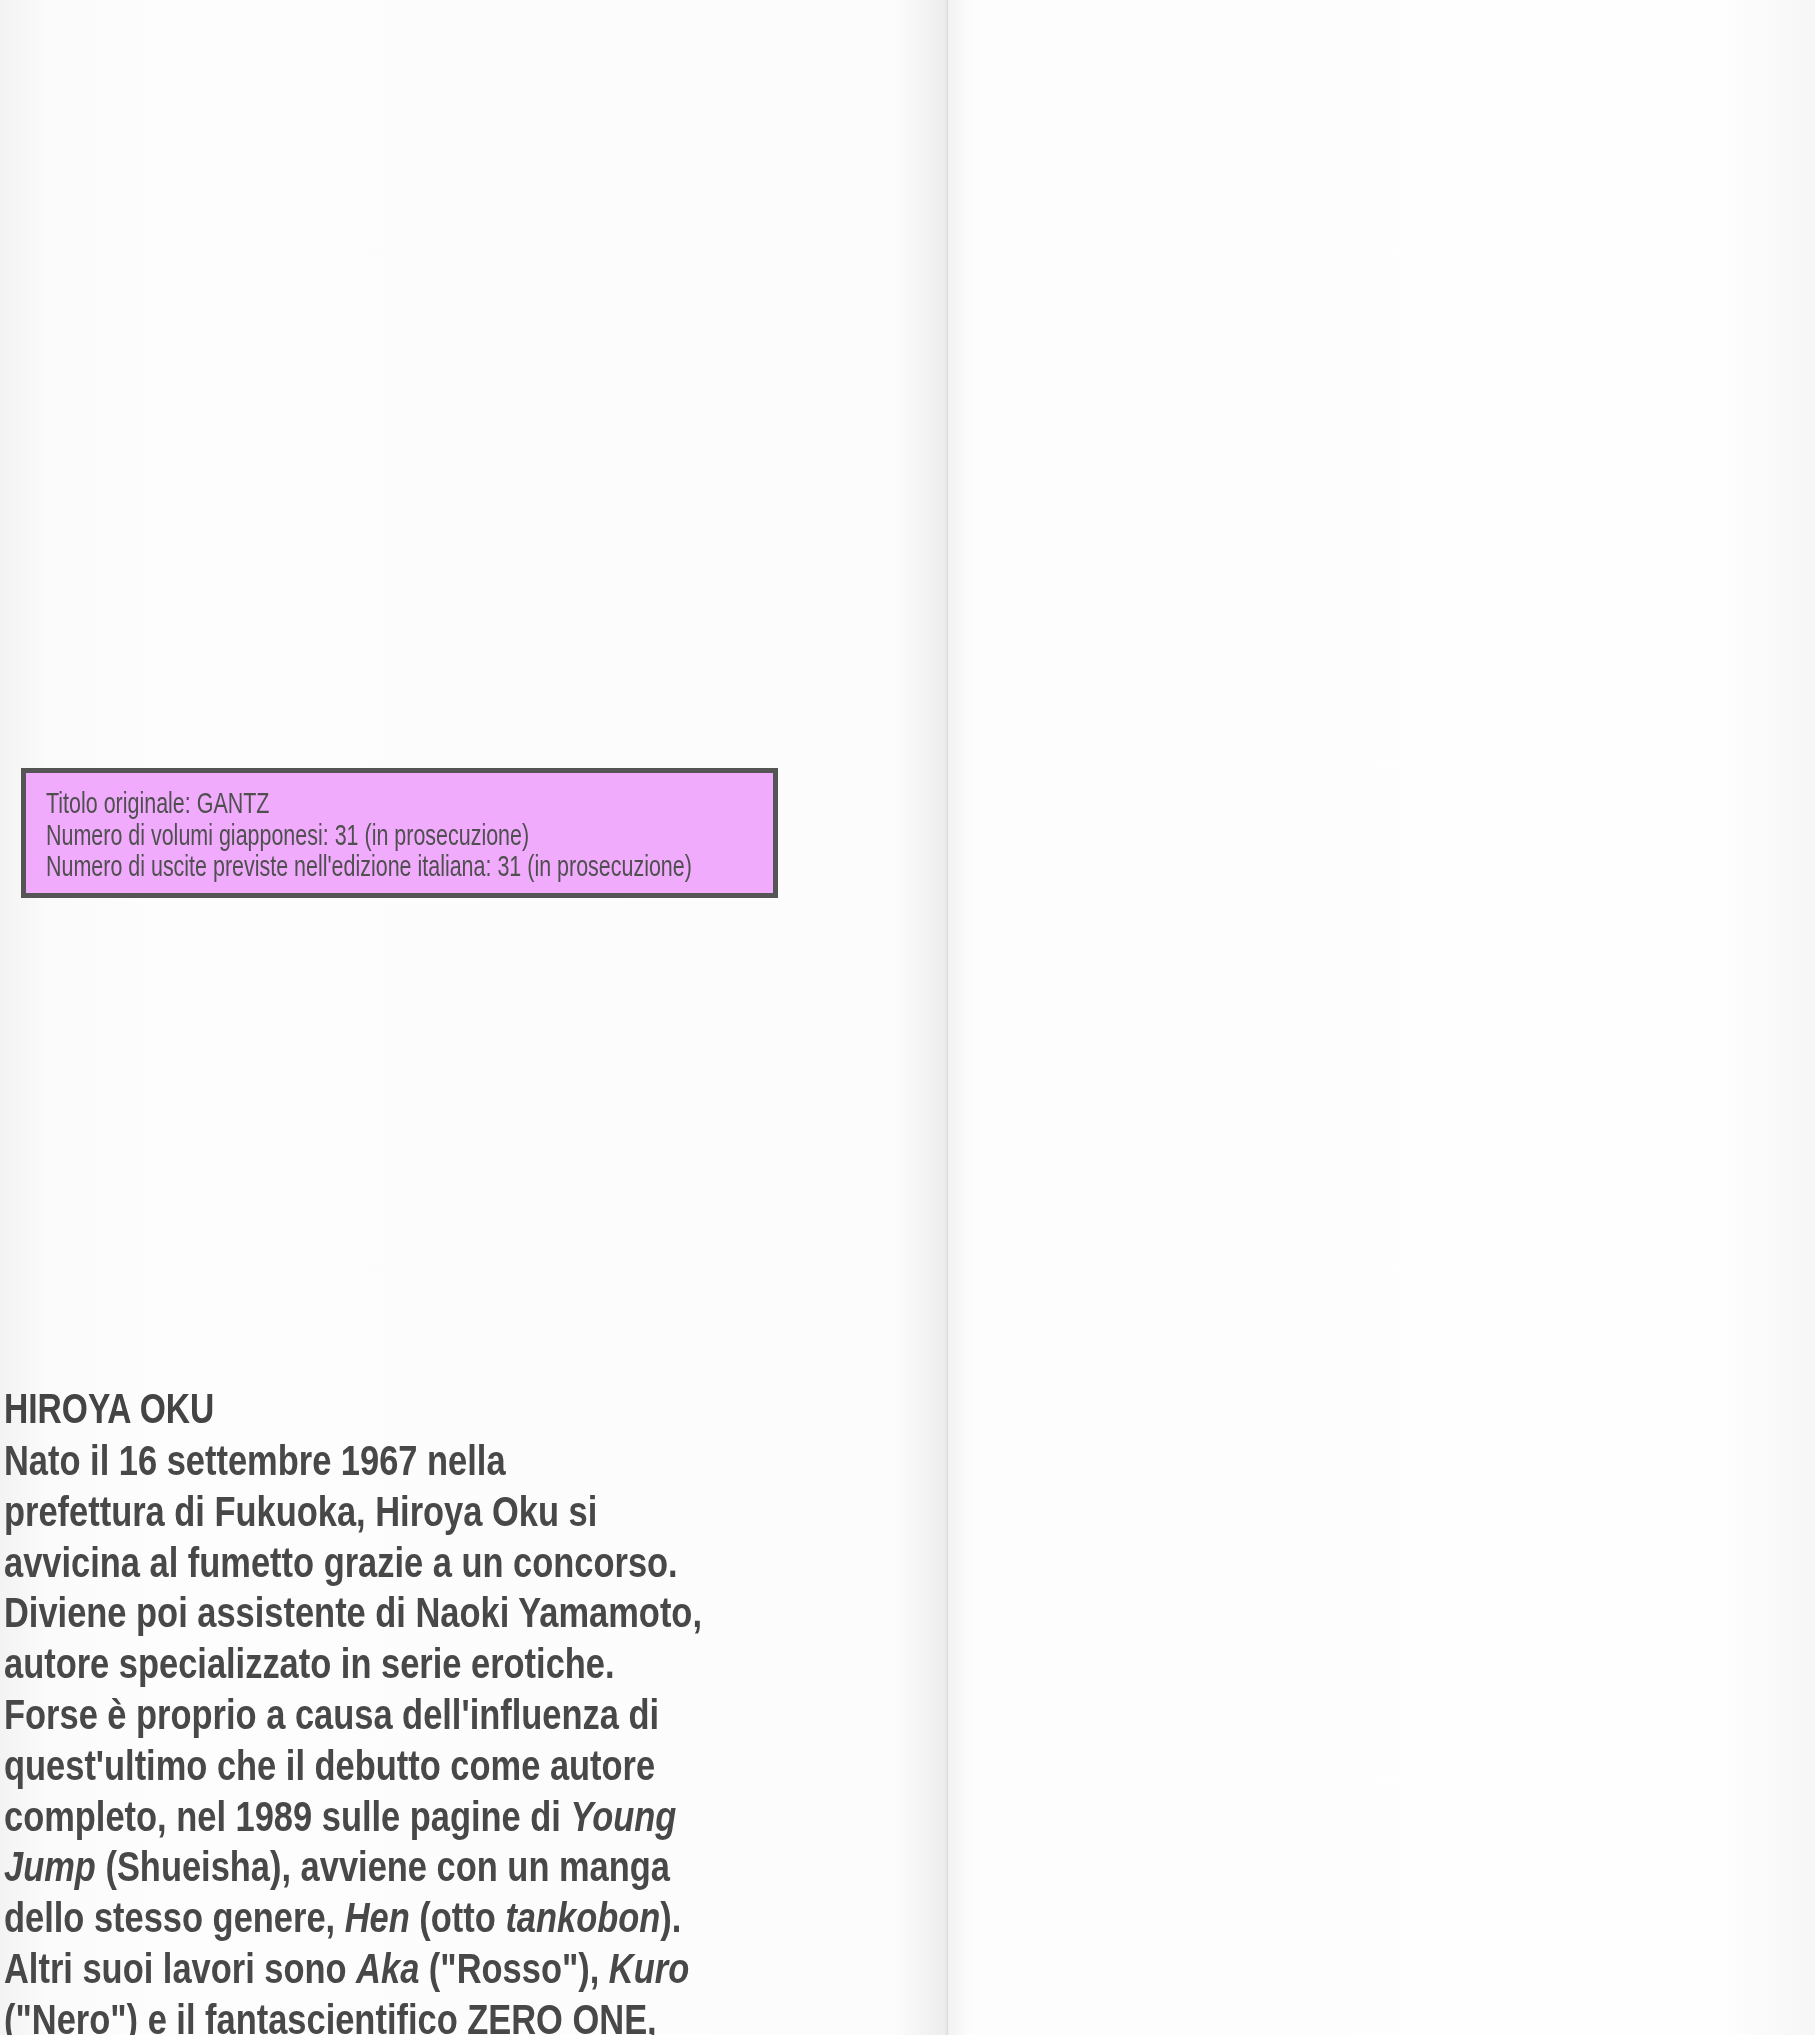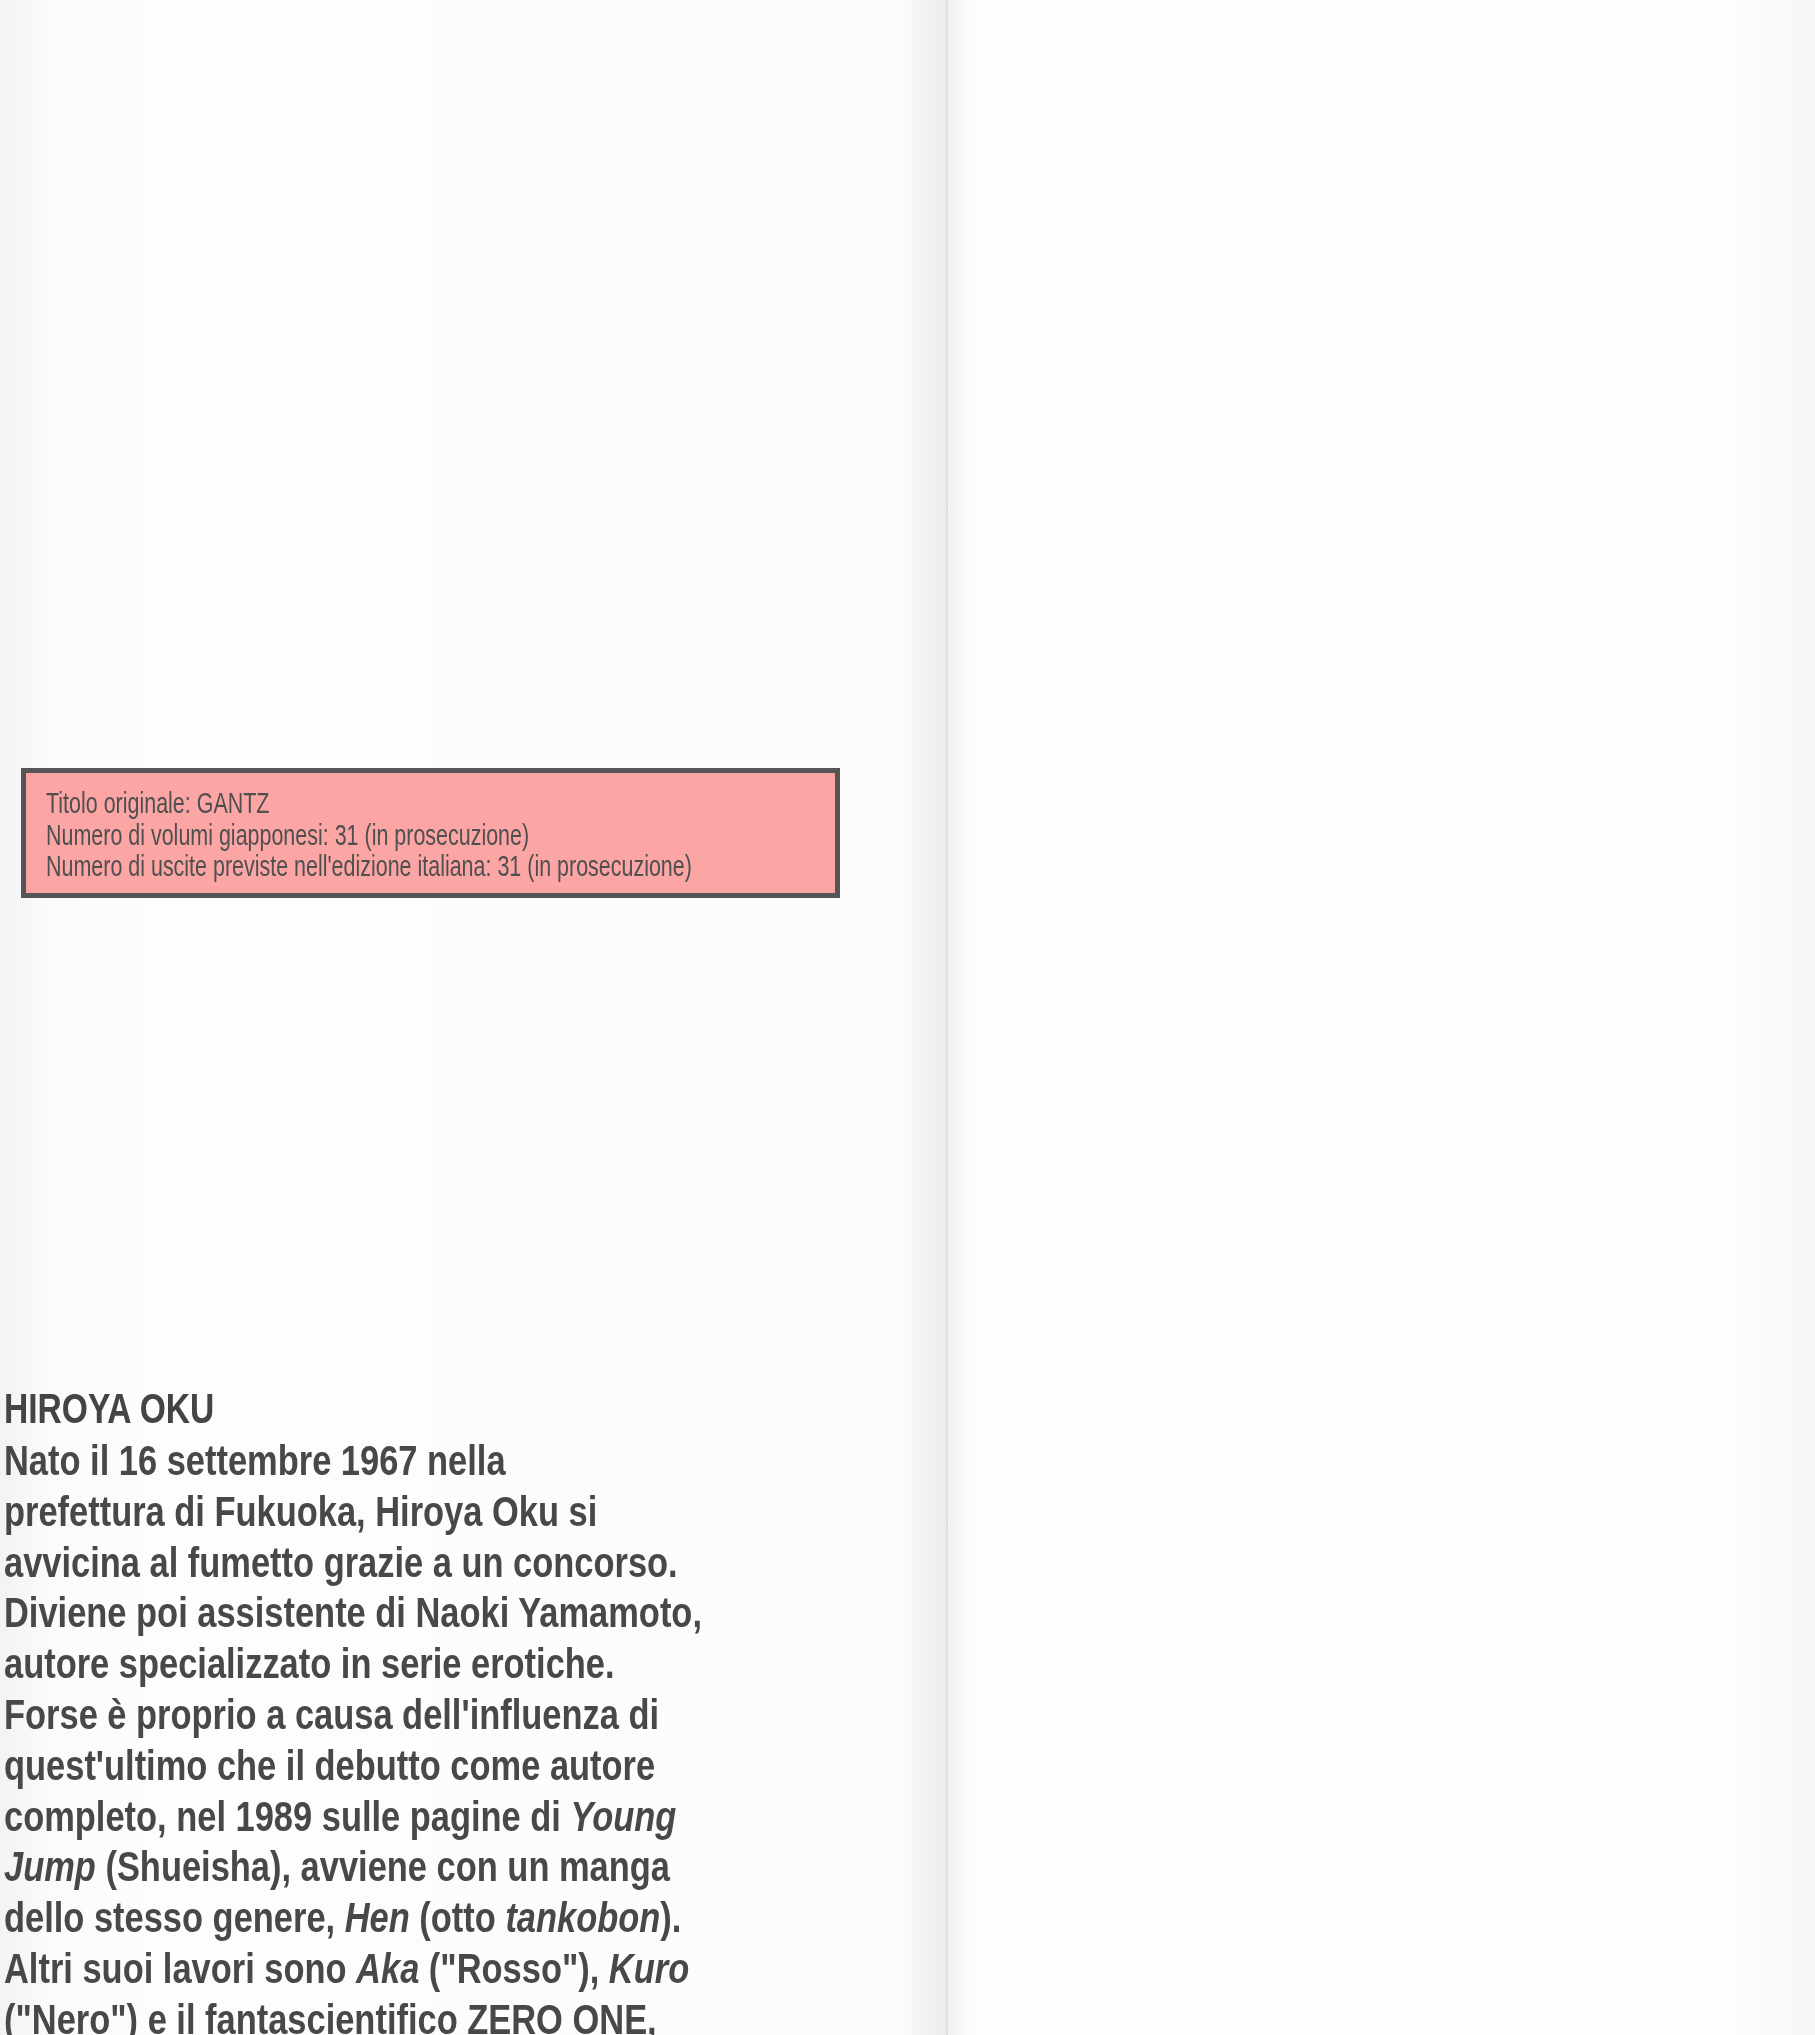--- a/index.html
+++ b/index.html
@@ -15,22 +15,22 @@
   }
   .page-right {
     position: absolute; left: 948px; top: 0; width: 868px; height: 2565px;
     background: linear-gradient(90deg, #f2f2f2 0px, #fdfdfd 24.4px, #fefefe 773px, #f6f6f6 868px);
   }
   .fold {
     position: absolute; left: 947px; top: 0; width: 1.2px; height: 2565px;
     background: #dcdcdc;
   }
   .info-box {
-    position: absolute; left: 21px; top: 768px; width: 819px; height: 130px;
-    box-sizing: border-box; border: 5.3px solid #555555; background: #fca5a5;
+    position: absolute; left: 21px; top: 768px; width: 757px; height: 130px;
+    box-sizing: border-box; border: 5.3px solid #555555; background: #f0abfc;
   }
   .info-line {
     position: absolute; left: 19.5px; white-space: nowrap;
     font-size: 29px; line-height: 29px; color: #4f4f4f;
     transform-origin: left top; transform: scaleX(0.74);
   }
   .bio-heading {
     position: absolute; left: 4.1px; top: 1388px; white-space: nowrap;
     font-size: 42px; line-height: 42px; font-weight: bold; color: #444444;
     transform-origin: left top; transform: scaleX(0.8);

